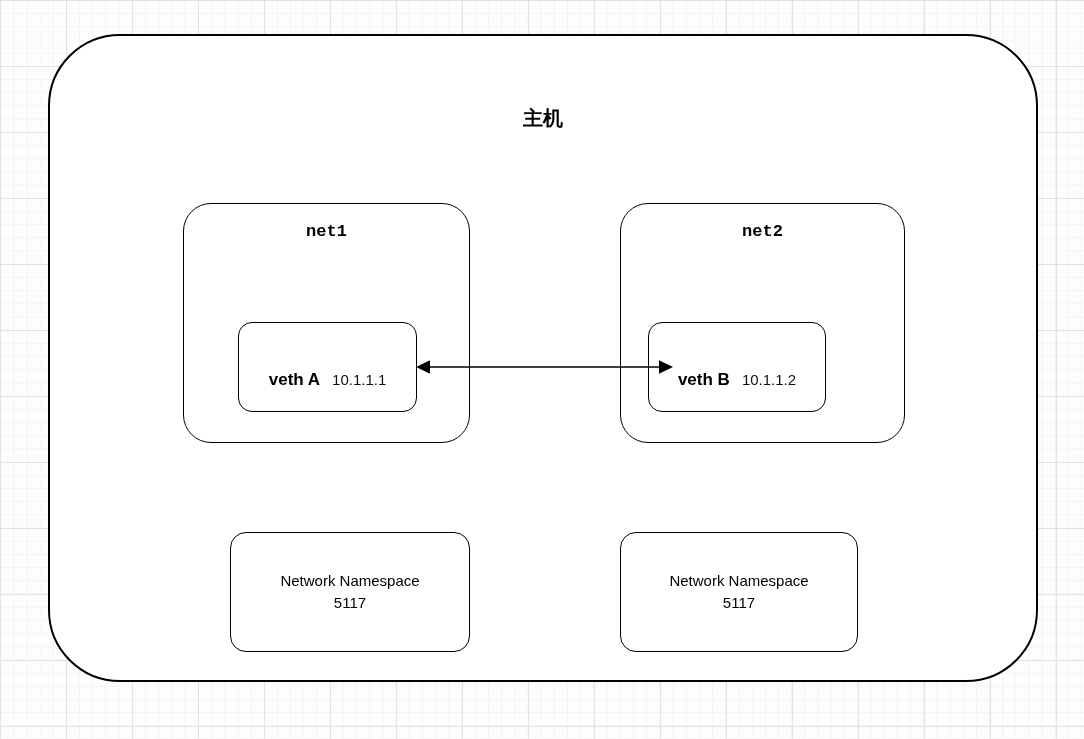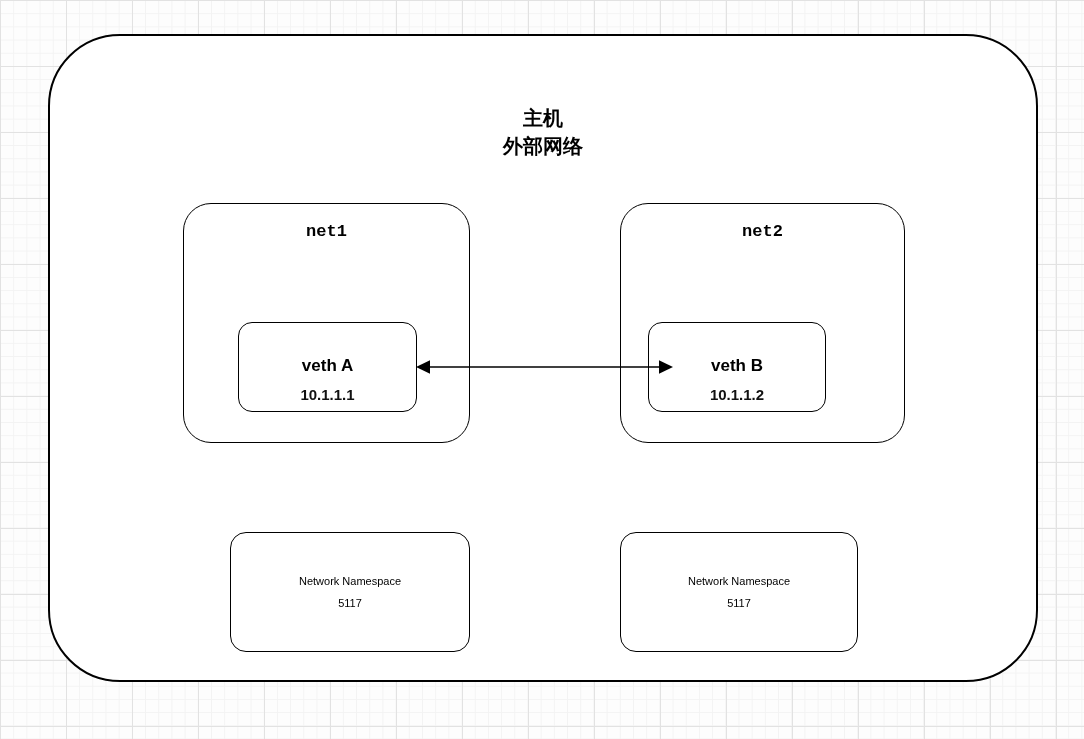--- a/index.html
+++ b/index.html
@@ -75,73 +75,71 @@
     font-size: 17px;
     line-height: 24px;
     font-family: Liberation Mono, monospace;
   }
 
   .veth-box {
     top: 322px;
     height: 90px;
     border-radius: 14px;
     display: flex;
-    flex-direction: column;
+    flex-direction: row;
     align-items: center;
     justify-content: center;
     padding-top: 26px;
     gap: 12px;
   }
   .veth-a-box { left: 238px; width: 179px; }
   .veth-b-box { left: 648px; width: 178px; }
 
   .veth-name {
     font-weight: bold;
     font-size: 17px;
     line-height: 18px;
   }
   .veth-ip {
     font-size: 15px;
     line-height: 16px;
     color: #111111;
-    font-weight: bold;
   }
 
   .connector {
     position: absolute;
     left: 413px;
     top: 355px;
     width: 263px;
     height: 24px;
   }
 
   .ns-box {
     top: 532px;
     height: 120px;
     border-radius: 16px;
     display: flex;
     align-items: center;
     justify-content: center;
     text-align: center;
-    font-size: 11px;
+    font-size: 15px;
     line-height: 22px;
   }
   .ns-left  { left: 230px; width: 240px; }
   .ns-right { left: 620px; width: 238px; }
 </style>
 </head>
 <body>
 
 <div class="canvas">
 
   <div class="shape host-box"></div>
 
   <div class="host-title">
     <div>主机</div>
-    <div>外部网络</div>
   </div>
 
   <div class="shape net-box net1-box">
     <div class="net-label">net1</div>
   </div>
 
   <div class="shape net-box net2-box">
     <div class="net-label">net2</div>
   </div>
 

